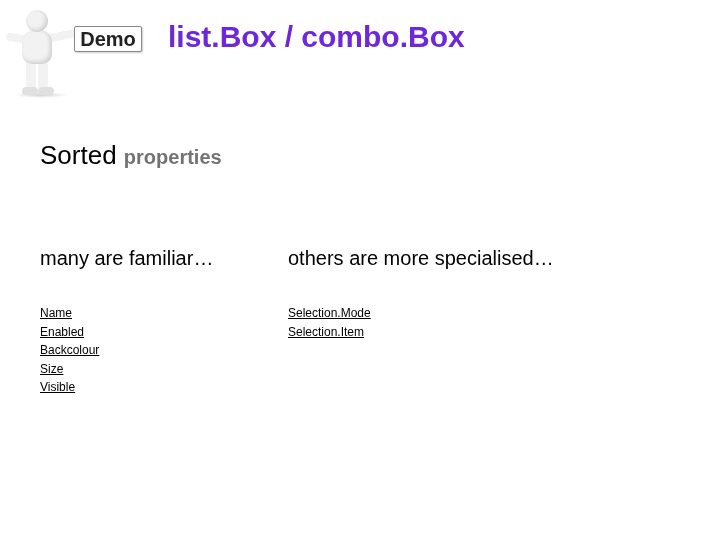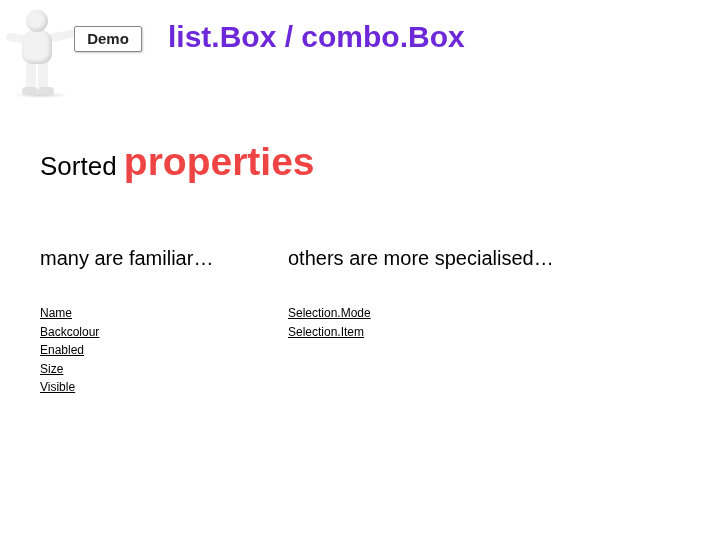--- a/index.html
+++ b/index.html
@@ -38,23 +38,23 @@
     position: absolute;
     top: 140px;
     left: 40px;
     font-size: 26px;
   }
   .subtitle .plain {
     color: #000;
     font-weight: normal;
   }
   .subtitle .emph {
-    color: #ef4444;
+    color: #737373;
     font-weight: bold;
-    font-size: 39px;
+    font-size: 20px;
   }
   .col-left {
     position: absolute;
     top: 215px;
     left: 40px;
     width: 240px;
   }
   .col-right {
     position: absolute;
     top: 215px;
@@ -154,21 +154,21 @@
     left: 70px;
     top: 18px;
     width: 66px;
     height: 24px;
     background: #ffffff;
     border: 1px solid #888;
     border-radius: 2px;
     box-shadow: 1px 1px 2px rgba(0,0,0,0.2);
     font-family: Arial, sans-serif;
     font-weight: bold;
-    font-size: 15px;
+    font-size: 20px;
     color: #222;
     text-align: center;
     line-height: 24px;
   }
 </style>
 </head>
 <body>
 
 <div class="slide">
 
@@ -190,22 +190,22 @@
   <div class="title">list.Box / combo.Box</div>
 
   <div class="subtitle">
     <span class="plain">Sorted </span><span class="emph">properties</span>
   </div>
 
   <div class="col-left">
     <div class="col-head">many are familiar…</div>
     <div class="prop-list">
       <div>Name</div>
+      <div>Enabled</div>
       <div>Backcolour</div>
-      <div>Enabled</div>
       <div>Size</div>
       <div>Visible</div>
     </div>
   </div>
 
   <div class="col-right">
     <div class="col-head">others are more specialised…</div>
     <div class="prop-list">
       <div>Selection.Mode</div>
       <div>Selection.Item</div>

